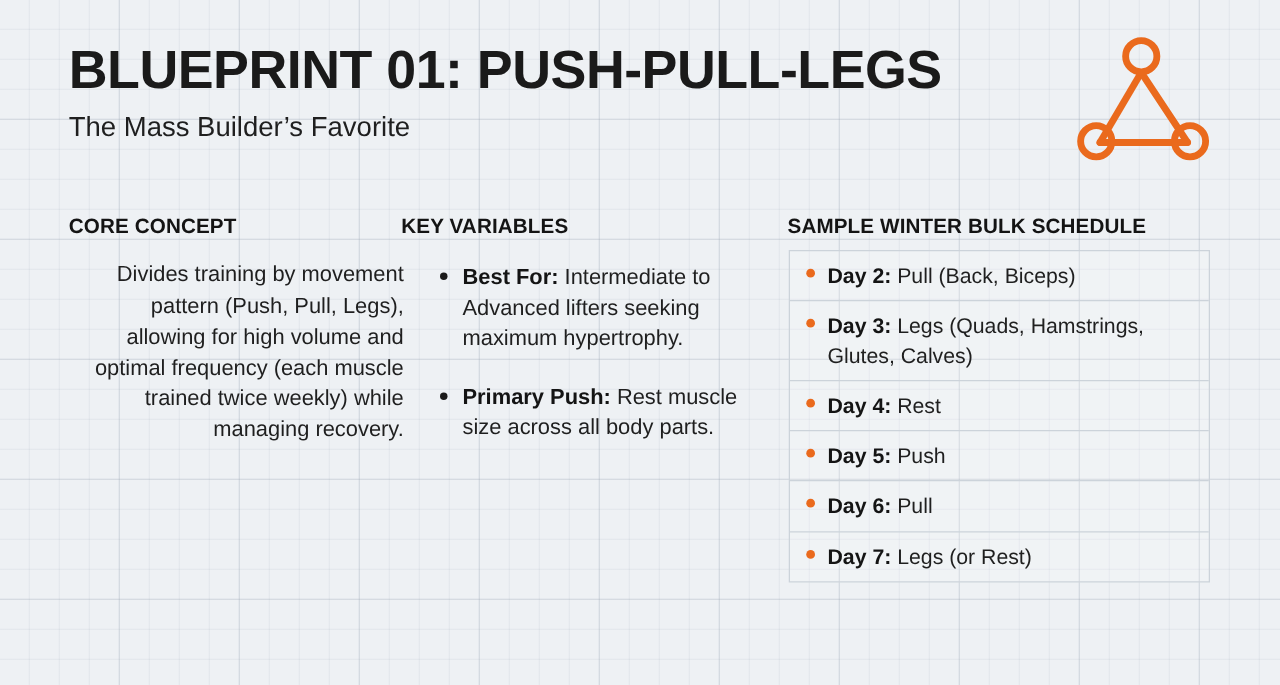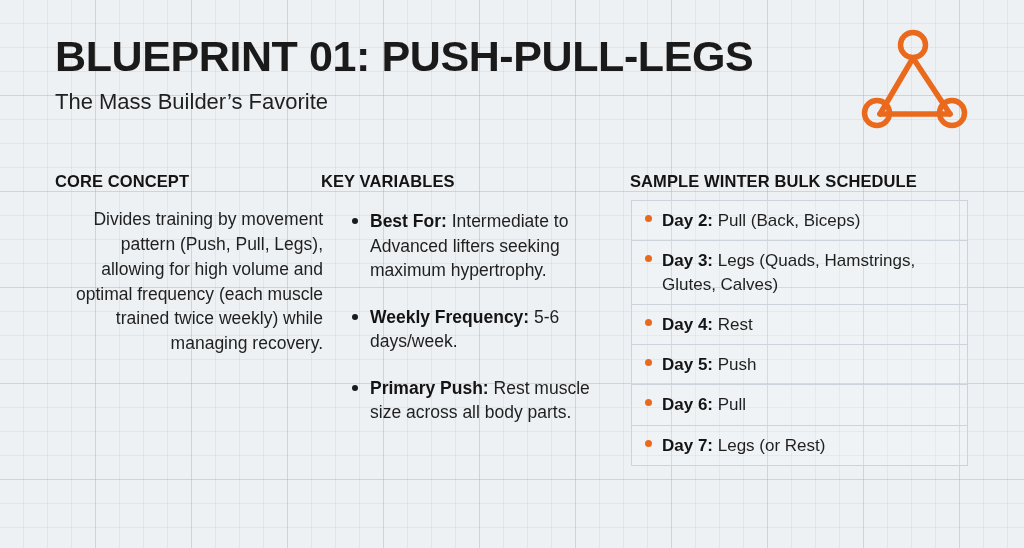--- a/index.html
+++ b/index.html
@@ -186,24 +186,20 @@
   <div id="core-body">Divides training by movement pattern (Push, Pull, Legs), allowing for high volume and optimal frequency (each muscle trained twice weekly) while managing recovery.</div>
 
   <div class="col-heading" id="vars-heading">KEY VARIABLES</div>
   <ul id="vars-list">
     <li>
       <span class="dot"></span>
       <span class="vars-label">Best For:</span><span> Intermediate to Advanced lifters seeking maximum hypertrophy.</span>
     </li>
     <li>
       <span class="dot"></span>
-      <span class="vars-label">Weekly Frequency:</span><span> 5-6 days/week.</span>
-    </li>
-    <li>
-      <span class="dot"></span>
       <span class="vars-label">Primary Push:</span><span> Rest muscle size across all body parts.</span>
     </li>
   </ul>
 
   <div class="col-heading" id="sched-heading">SAMPLE WINTER BULK SCHEDULE</div>
   <div id="schedule-box">
     <div class="sched-row">
       <span class="dot"></span>
       <span class="sched-day">Day 2:</span><span> Pull (Back, Biceps)</span>
     </div>

